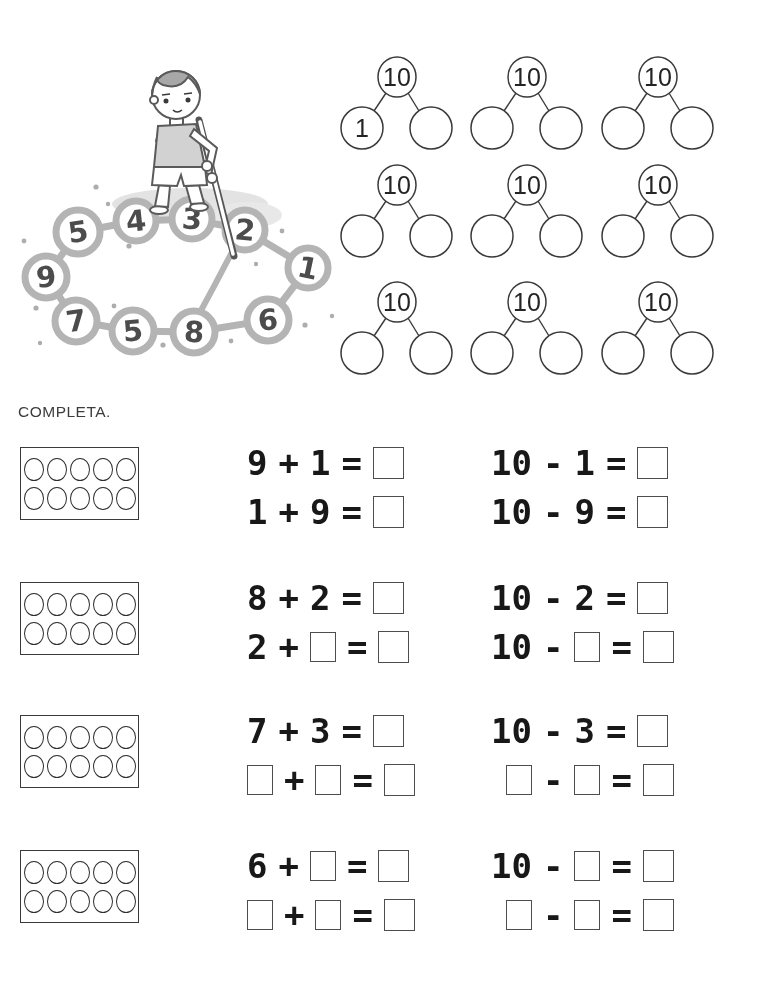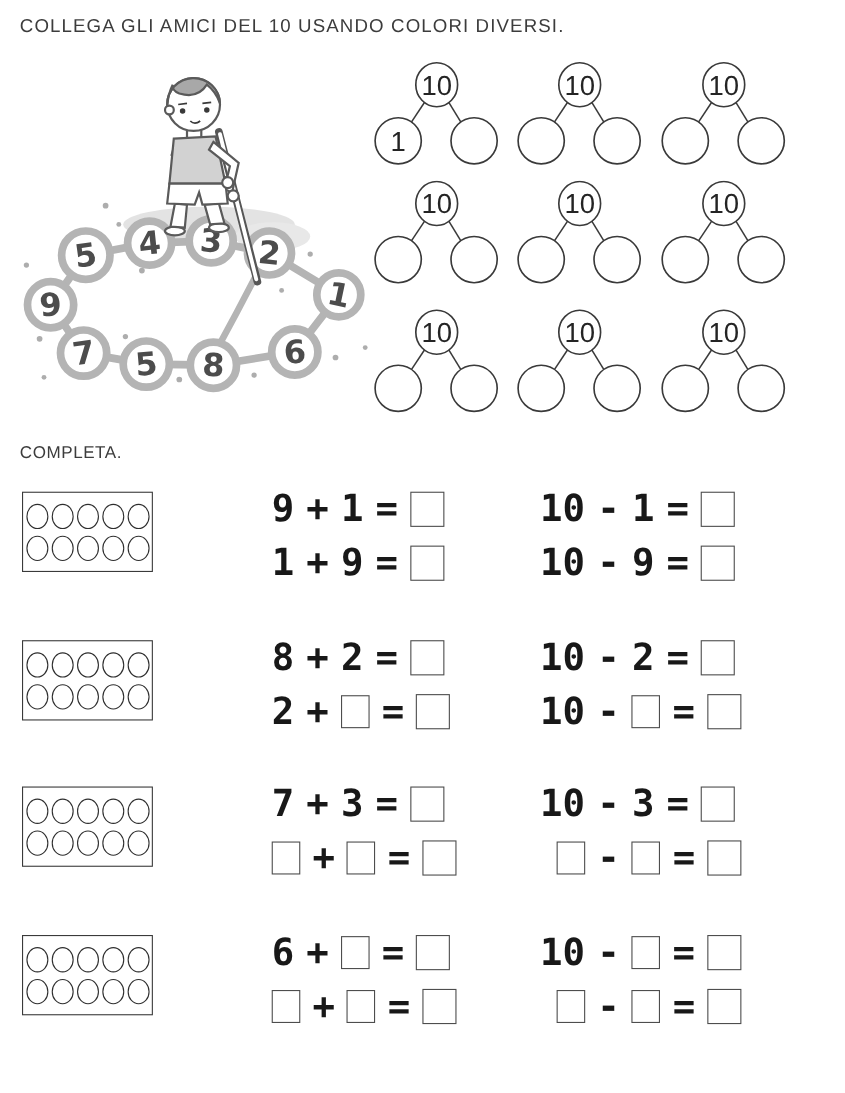--- a/index.html
+++ b/index.html
@@ -33,21 +33,20 @@
   .box.answer{width:31px;height:32px;}
 
   
   #illustration{position:absolute;left:0;top:50px;}
 </style>
 </head>
 <body>
 
 <div class="page">
 
-  <div class="title">COLLEGA GLI AMICI DEL 10 USANDO COLORI DIVERSI.</div>
 
   <svg id="illustration" width="345" height="345" viewBox="0 50 345 345" xmlns="http://www.w3.org/2000/svg">
 
     <g>
       <ellipse cx="190" cy="204" rx="78" ry="16" fill="#e3e3e3"></ellipse>
       <ellipse cx="248" cy="215" rx="34" ry="13" fill="#e8e8e8"></ellipse>
     </g>
 
     <path d="M78,232 L136,221 L192,219 L245,230 L308,268 L268,320 L194,332 L133,331 L76,321 L46,277 Z" fill="none" stroke="#b4b4b4" stroke-width="7" stroke-linejoin="round"></path>
 

